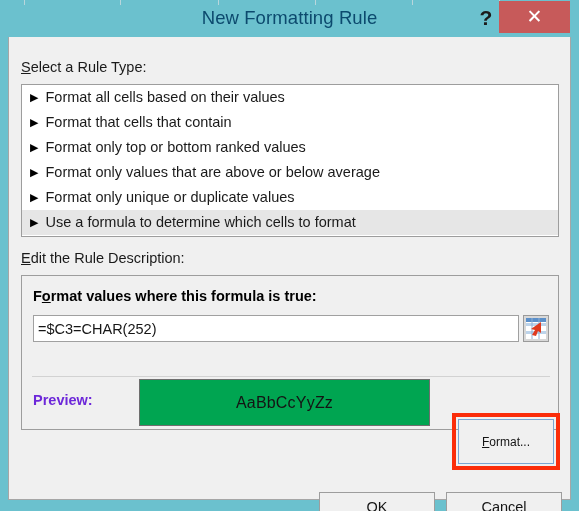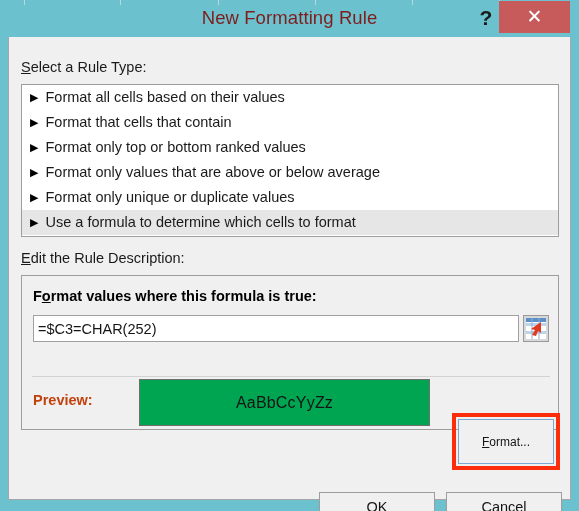--- a/index.html
+++ b/index.html
@@ -35,21 +35,21 @@
     width: 1px;
     height: 5px;
     background: #b9d6dc;
   }
   .title-text {
     position: absolute;
     left: 0; top: 5px;
     width: 579px;
     text-align: center;
     font-size: 18.5px;
-    color: #7f1d1d;
+    color: #0c4a6e;
     letter-spacing: 0.1px;
     line-height: 26px;
     font-family: "Liberation Sans", sans-serif;
   }
   .help-btn {
     position: absolute;
     left: 473px; top: 3px;
     width: 26px; height: 30px;
     color: #1b1b1b;
     font-size: 21px;
@@ -172,21 +172,21 @@
     width: 518px;
     height: 1px;
     background: #d2d2d2;
   }
 
   .preview-label {
     position: absolute;
     left: 11px; top: 116px;
     font-size: 14.5px;
     font-weight: bold;
-    color: #c2410c;
+    color: #6d28d9;
   }
   .preview-box {
     position: absolute;
     left: 117px; top: 103px;
     width: 291px;
     height: 47px;
     background: #00a551;
     border: 1px solid #6e6e6e;
     box-sizing: border-box;
     color: #141414;

